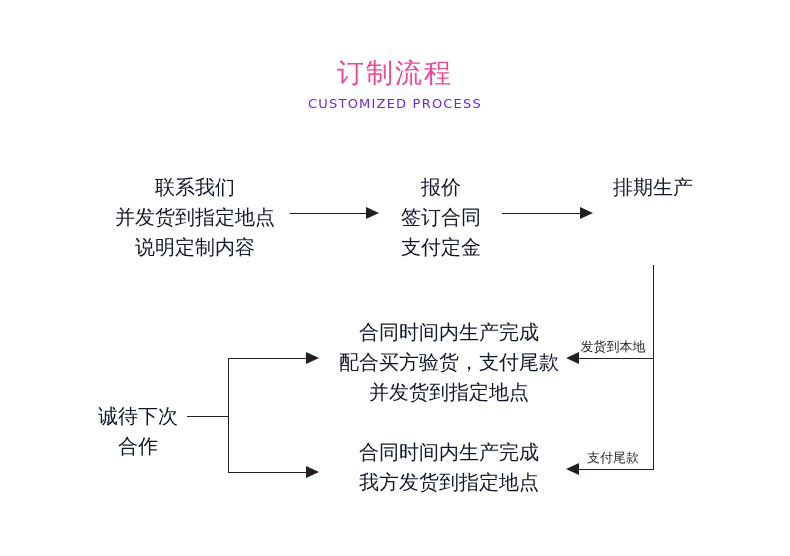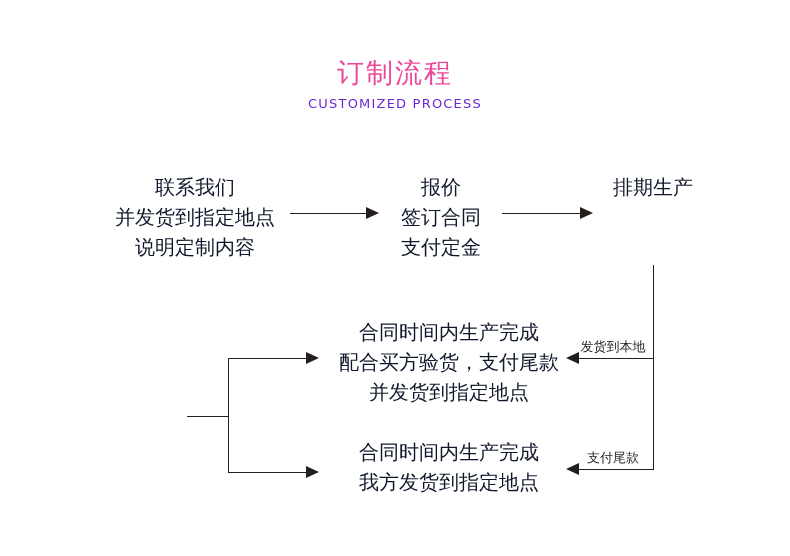--- a/index.html
+++ b/index.html
@@ -127,20 +127,24 @@
     <span class="ln">合同时间内生产完成</span>
     <span class="ln">配合买方验货，支付尾款</span>
     <span class="ln">并发货到指定地点</span>
   </div>
 
   <div class="abs block" style="left:330px; top:437px; width:238px;">
     <span class="ln">合同时间内生产完成</span>
     <span class="ln">我方发货到指定地点</span>
   </div>
 
+  <div class="abs block" style="left:88px; top:401px; width:100px;">
+    <span class="ln">诚待下次</span>
+    <span class="ln">合作</span>
+  </div>
 
   <div class="abs hline" style="left:187px; top:416px; width:42px;"></div>
   <div class="abs vline" style="left:228px; top:358px; height:115px;"></div>
 
   <div class="abs hline" style="left:228px; top:358px; width:80px;"></div>
   <div class="abs arrow-r" style="left:306px; top:352px;"></div>
 
   <div class="abs hline" style="left:228px; top:472px; width:80px;"></div>
   <div class="abs arrow-r" style="left:306px; top:466px;"></div>
 

